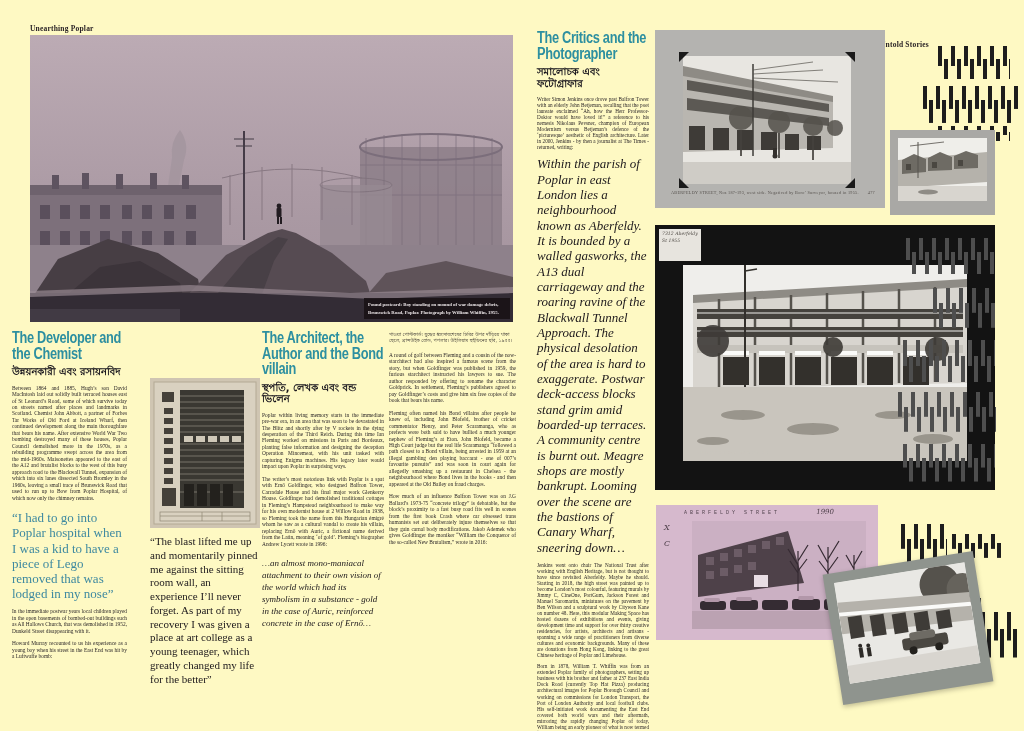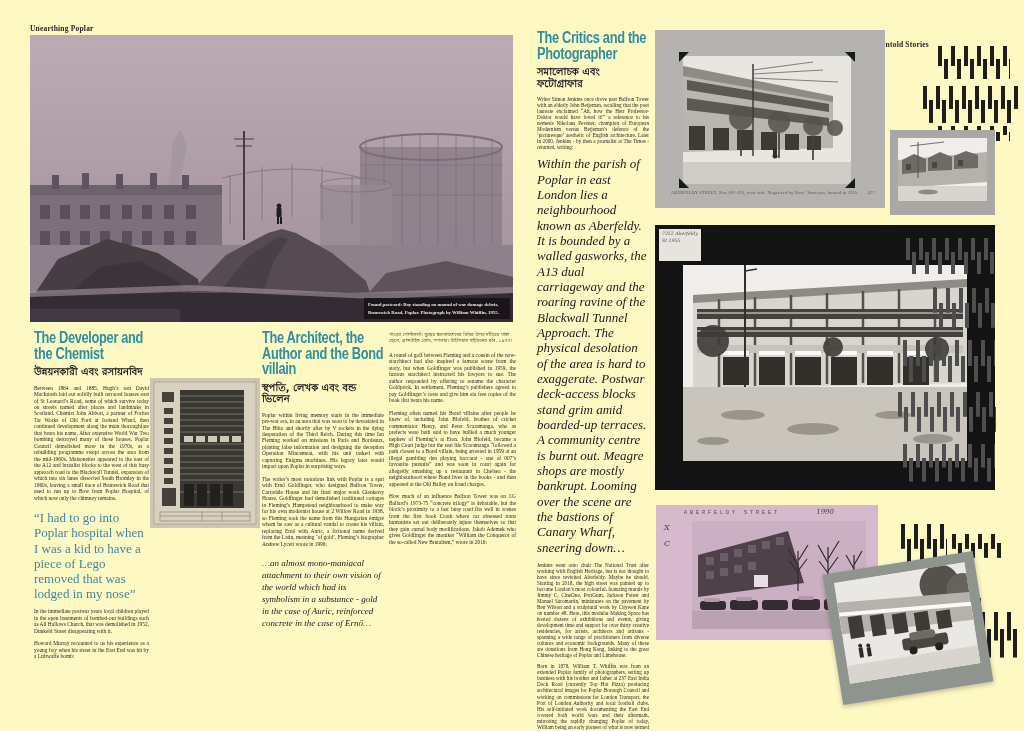--- a/index.html
+++ b/index.html
@@ -50,21 +50,21 @@
   #pink-title{position:absolute;left:28px;top:5px;font-family:"Liberation Mono",monospace;
      font-size:5px;letter-spacing:3px;color:#544550;}
   #pink-year{position:absolute;right:44px;top:3px;font-family:"DejaVu Serif",serif;font-style:italic;font-size:7px;color:#4c3e48;}
   .pink-mark{position:absolute;font-family:"DejaVu Serif",serif;font-style:italic;font-size:8px;color:#4c3e48;}
   
   #tilted{left:832px;top:562px;width:152px;height:132px;background:#8f948e;transform:rotate(-9deg);
      z-index:4;box-shadow:0 2px 5px rgba(0,0,0,.25);}
   #tilted .inner{position:absolute;left:10px;top:10px;width:132px;height:102px;background:#e9e8e4;}
   
   .col{position:absolute;}
-  #col1{left:34px;top:330px;width:115px;}
+  #col1{left:12px;top:330px;width:115px;}
   #col2{left:150px;top:378px;width:110px;}
   #col3{left:262px;top:330px;width:122px;}
   #col4{left:389px;top:332px;width:127px;}
   #col5{left:537px;top:30px;width:112px;}
   #elevation{width:110px;height:150px;background:#cfc5b2;margin-bottom:7px;}
   svg{display:block;}
 </style>
 </head>
 <body>
 
@@ -240,20 +240,21 @@
         </g>
 
         <g stroke="#8f8674" stroke-width=".7" fill="none">
           <rect x="10" y="134" width="90" height="9"></rect>
           <line x1="52" y1="134" x2="52" y2="143"></line>
             <line x1="72" y1="134" x2="72" y2="143"></line>
           <line x1="10" y1="138" x2="100" y2="138"></line>
         </g>
       </svg>
     </div>
+    <div class="q-black">“The blast lifted me up and momentarily pinned me against the sitting room wall, an experience I’ll never forget. As part of my recovery I was given a place at art college as a young teenager, which greatly changed my life for the better”</div>
   </div>
 
   <div class="col" id="col3">
     <div class="h-teal">The Architect, the Author and the Bond villain</div>
     <div class="h-bn">স্থপতি, লেখক এবং বন্ড ভিলেন</div>
     <p class="body">Poplar within living memory starts in the immediate pre-war era, in an area that was soon to be devastated in The Blitz and shortly after by V rockets in the dying desperation of the Third Reich. During this time Ian Fleming worked on missions in Paris and Bordeaux, planting false information and designing the deception Operation Mincemeat, with his unit tasked with capturing Enigma machines. His legacy later would impact upon Poplar in surprising ways.</p>
     <p class="body">The writer’s most notorious link with Poplar is a spat with Ernő Goldfinger, who designed Balfron Tower, Carradale House and his final major work Glenkerry House. Goldfinger had demolished traditional cottages in Fleming’s Hampstead neighbourhood to make way for his own modernist house at 2 Willow Road in 1938, so Fleming took the name from this Hungarian émigré whom he saw as a cultural vandal to create his villain, replacing Ernő with Auric, a fictional name derived from the Latin, meaning ‘of gold’. Fleming’s biographer Andrew Lycett wrote in 1996:</p>
     <div class="q-italic">…an almost mono-maniacal attachment to their own vision of the world which had its symbolism in a substance - gold in the case of Auric, reinforced concrete in the case of Ernő…</div>
   </div>
 

